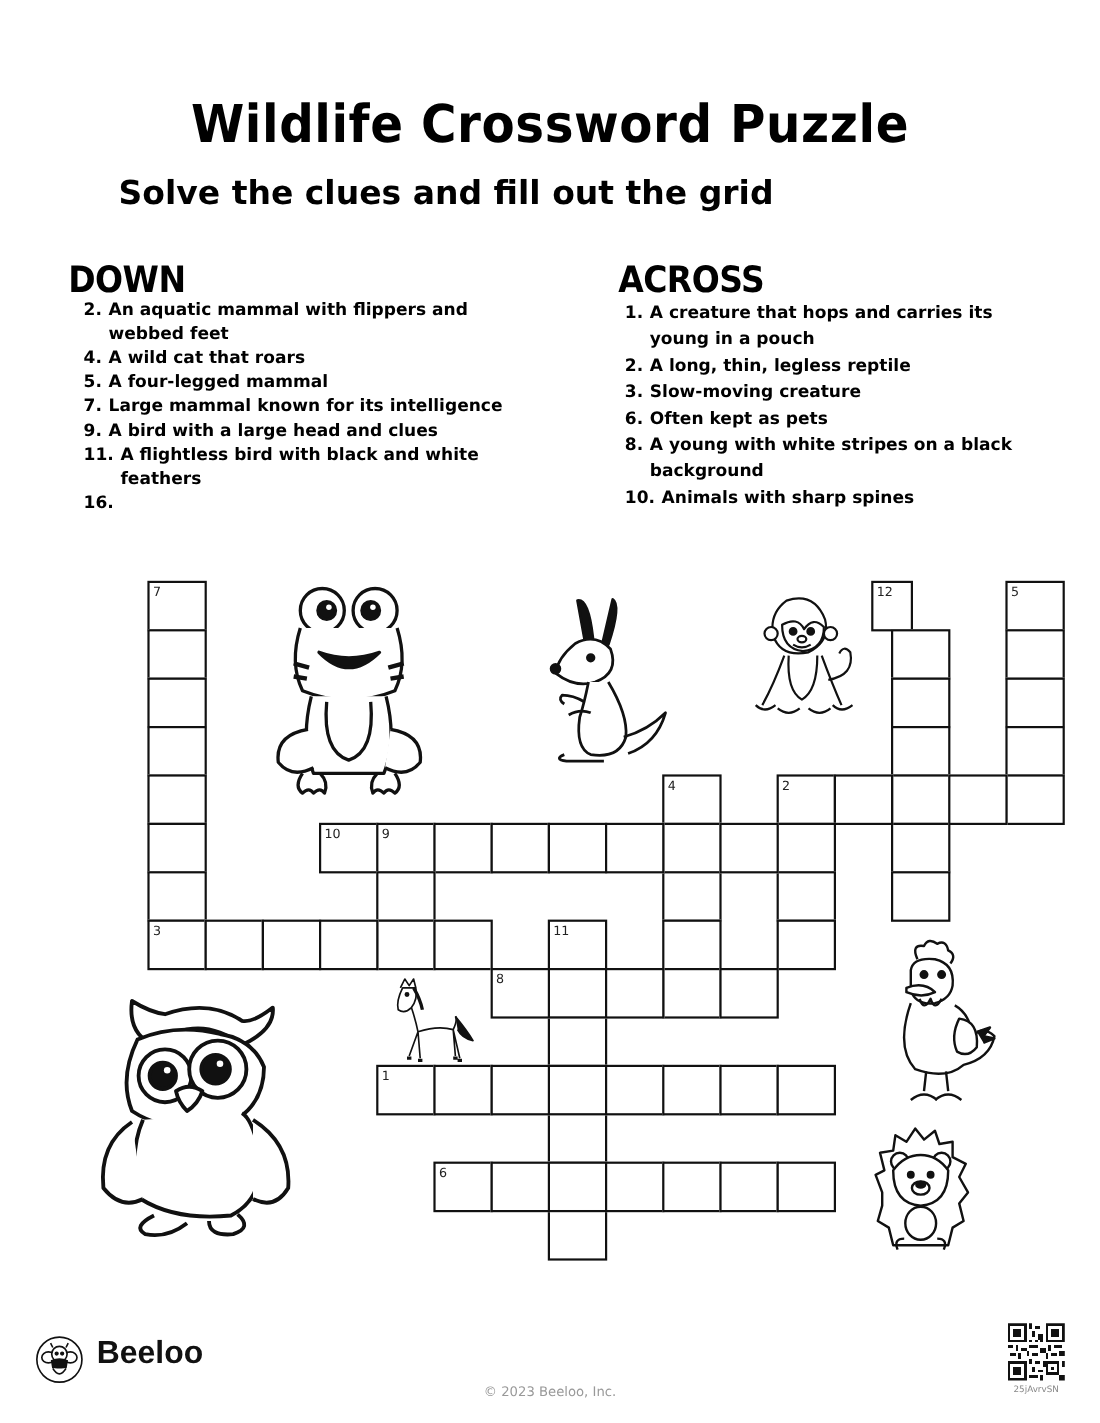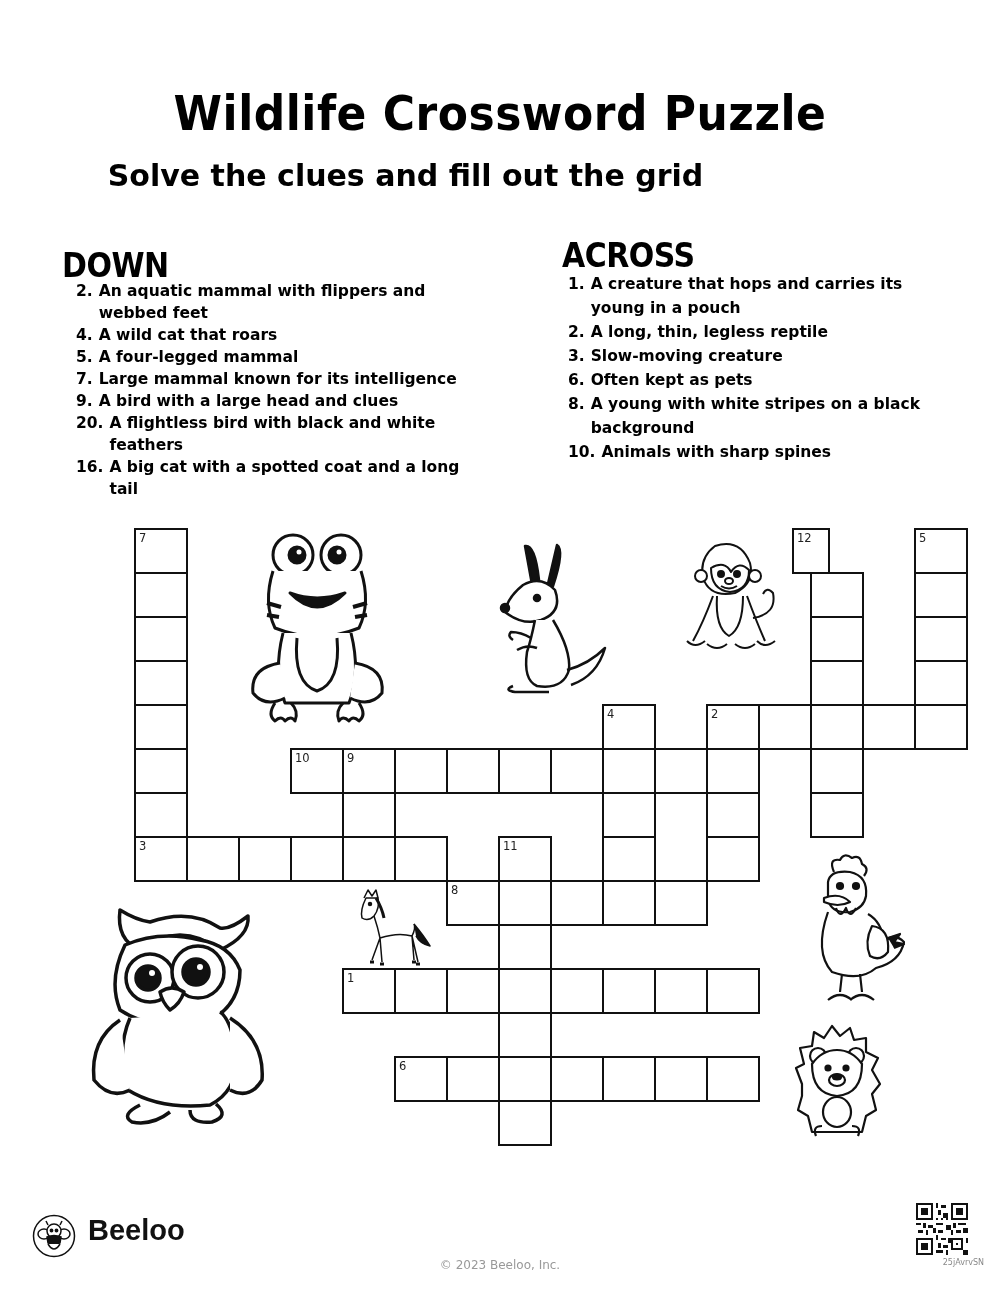--- a/index.html
+++ b/index.html
@@ -15,29 +15,29 @@
   .down .clue { padding-left:14px; }
   .down .clue .txt { padding-right:0; }
   .grid { position:absolute; left:0; top:0; width:1000px; height:1294px; pointer-events:none; }
   .cell { position:absolute; width:52px; height:44px; box-sizing:border-box; border:2px solid #111; background:#fff; pointer-events:auto; margin-left:-1px; margin-top:-1px; }
   .cell .cnum { position:absolute; left:3px; top:1px; font-family:"DejaVu Sans", sans-serif; font-size:11.5px; color:#222; }
   .art { position:absolute; }
   .logo { position:absolute; left:32px; top:1214px; display:flex; }
   .logo-text { font-family:"Liberation Sans", sans-serif; font-weight:bold; font-size:29px; margin-left:12px; color:#111; }
   .copyright { position:absolute; left:0; width:1000px; top:1258px; text-align:center; font-family:"DejaVu Sans", sans-serif; font-size:12px; color:#999; }
   .qr { position:absolute; left:916px; top:1203px; width:52px; height:52px; }
-  .qr-code-text { position:absolute; left:900px; width:84px; top:1258px; text-align:right; font-family:"DejaVu Sans", sans-serif; font-size:8px; color:#888; }
+  .qr-code-text { position:absolute; left:900px; width:84px; top:1258px; text-align:center; font-family:"DejaVu Sans", sans-serif; font-size:8px; color:#888; }
 </style>
 </head>
 <body>
 
 <div class="title">Wildlife Crossword Puzzle</div>
 <div class="subtitle">Solve the clues and fill out the grid</div>
 
-<div class="clue-col down" style="left:62px; top:248px; width:400px;">
+<div class="clue-col down" style="left:62px; top:238px; width:400px;">
   <div class="clue-heading">DOWN</div>
   <ul class="clue-list" style="margin-top:0px;">
     <li class="clue">
         <span class="num">2.</span>
         <span class="txt">An aquatic mammal with flippers and webbed feet</span>
       </li>
     <li class="clue">
         <span class="num">4.</span>
         <span class="txt">A wild cat that roars</span>
       </li>
@@ -47,26 +47,25 @@
       </li>
     <li class="clue">
         <span class="num">7.</span>
         <span class="txt">Large mammal known for its intelligence</span>
       </li>
     <li class="clue">
         <span class="num">9.</span>
         <span class="txt">A bird with a large head and clues</span>
       </li>
     <li class="clue">
-        <span class="num">20.</span>
+        <span class="num">11.</span>
         <span class="txt">A flightless bird with black and white feathers</span>
       </li>
     <li class="clue">
         <span class="num">16.</span>
-        <span class="txt">A big cat with a spotted coat and a long tail</span>
       </li>
   </ul>
 </div>
 
 <div class="clue-col across" style="left:530px; top:238px; width:380px;margin-left:32px;">
   <div class="clue-heading">ACROSS</div>
   <ul class="clue-list" style="margin-top:2px; padding-left:6px;">
     <li class="clue" style="line-height:24px;">
         <span class="num">1.</span>
         <span class="txt">A creature that hops and carries its young in a pouch</span>

